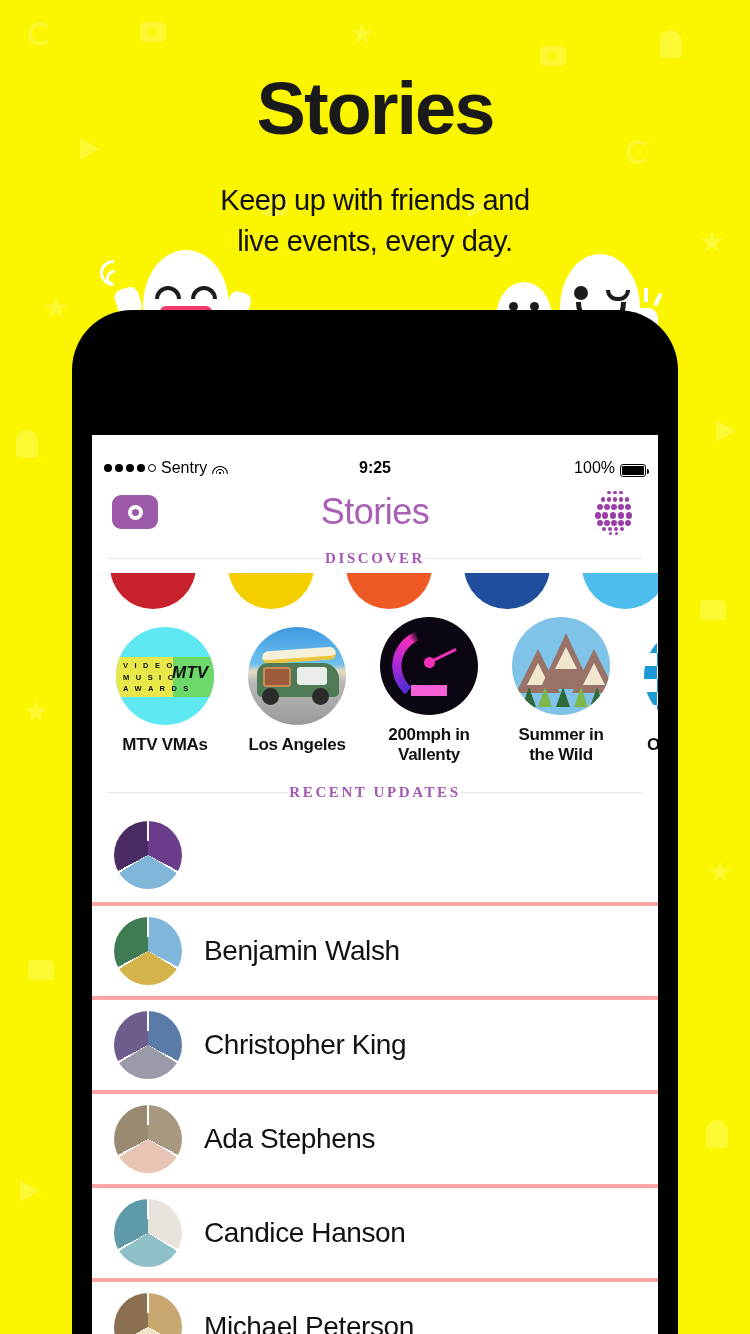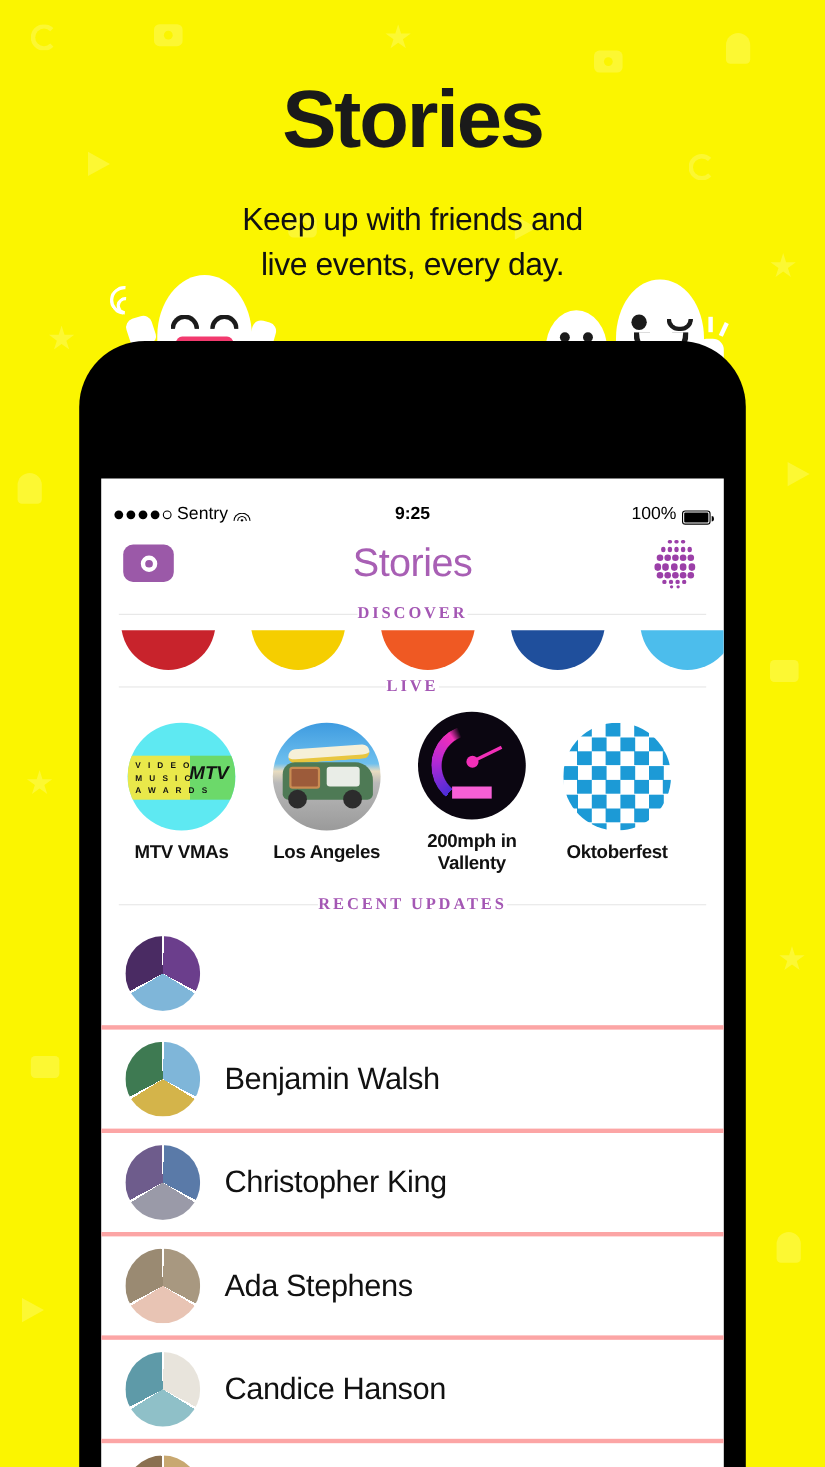--- a/index.html
+++ b/index.html
@@ -358,25 +358,20 @@
       <div class="ln"></div>
     </div>
     <div class="discover-row" id="discover-row">
         <div class="disc-circle" style="background: rgb(200, 35, 44);"></div>
         <div class="disc-circle" style="background: rgb(245, 206, 0);"></div>
         <div class="disc-circle" style="background: rgb(239, 89, 35);"></div>
         <div class="disc-circle" style="background: rgb(31, 79, 156);"></div>
         <div class="disc-circle" style="background: rgb(76, 189, 236);"></div>
       </div>
 
-    <div class="sec">
-      <div class="ln"></div>
-      <div class="lbl">LIVE</div>
-      <div class="ln"></div>
-    </div>
     <div class="live-row" id="live-row">
         <div class="live-item">
           <div class="live-thumb mtv">
              <div class="band"></div>
              <div class="txt">V I D E O<br>M U S I C<br>A W A R D S</div>
              <div class="logo">MTV</div>
            </div>
           <div class="live-label">MTV VMAs</div>
         </div>
         <div class="live-item">
@@ -393,20 +388,33 @@
         <div class="live-item">
           <div class="live-thumb speed">
              <div class="gauge"></div>
             <div class="needle"></div>
              <div class="hub"></div>
             <div class="bar"></div>
            </div>
           <div class="live-label">200mph in Vallenty</div>
         </div>
         <div class="live-item">
+          <div class="live-thumb mtn">
+             <div class="peak p1"></div>
+            <div class="peak p2"></div>
+            <div class="peak p3"></div>
+             <div class="tree" style="left:10px"></div>
+             <div class="tree t2" style="left:26px"></div>
+             <div class="tree" style="left:44px"></div>
+             <div class="tree t2" style="left:62px"></div>
+             <div class="tree" style="left:78px"></div>
+           </div>
+          <div class="live-label">Summer in the Wild</div>
+        </div>
+        <div class="live-item">
           <div class="live-thumb okt">
              
            </div>
           <div class="live-label">Oktoberfest</div>
         </div>
       </div>
 
     <div class="sec">
       <div class="ln"></div>
       <div class="lbl">RECENT UPDATES</div>

